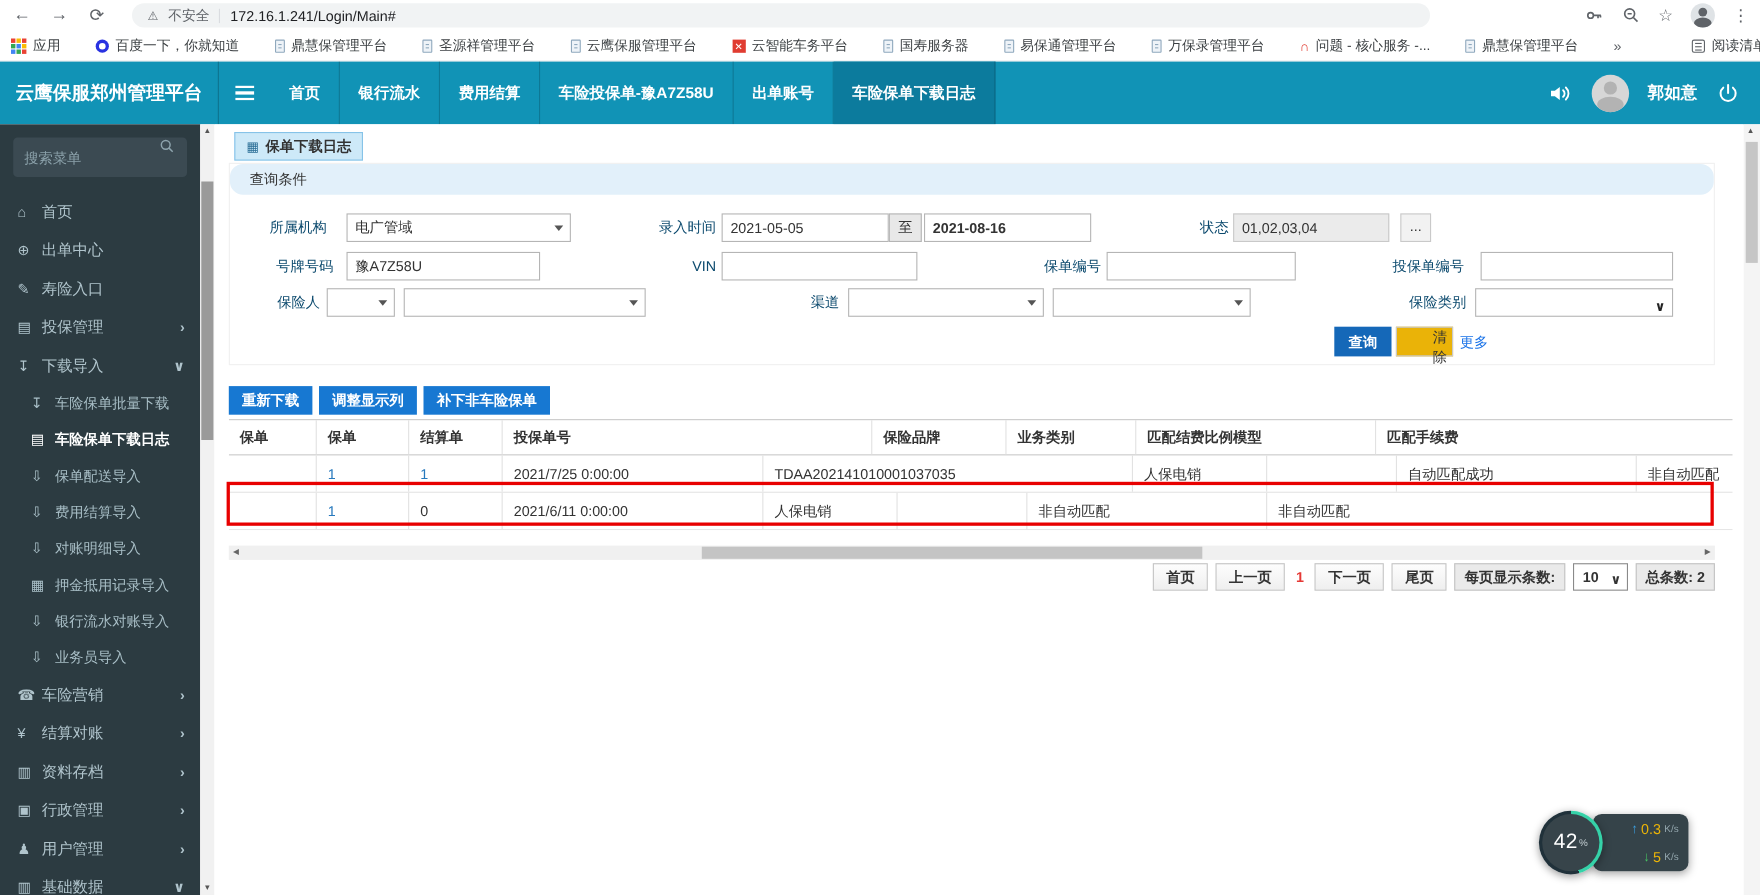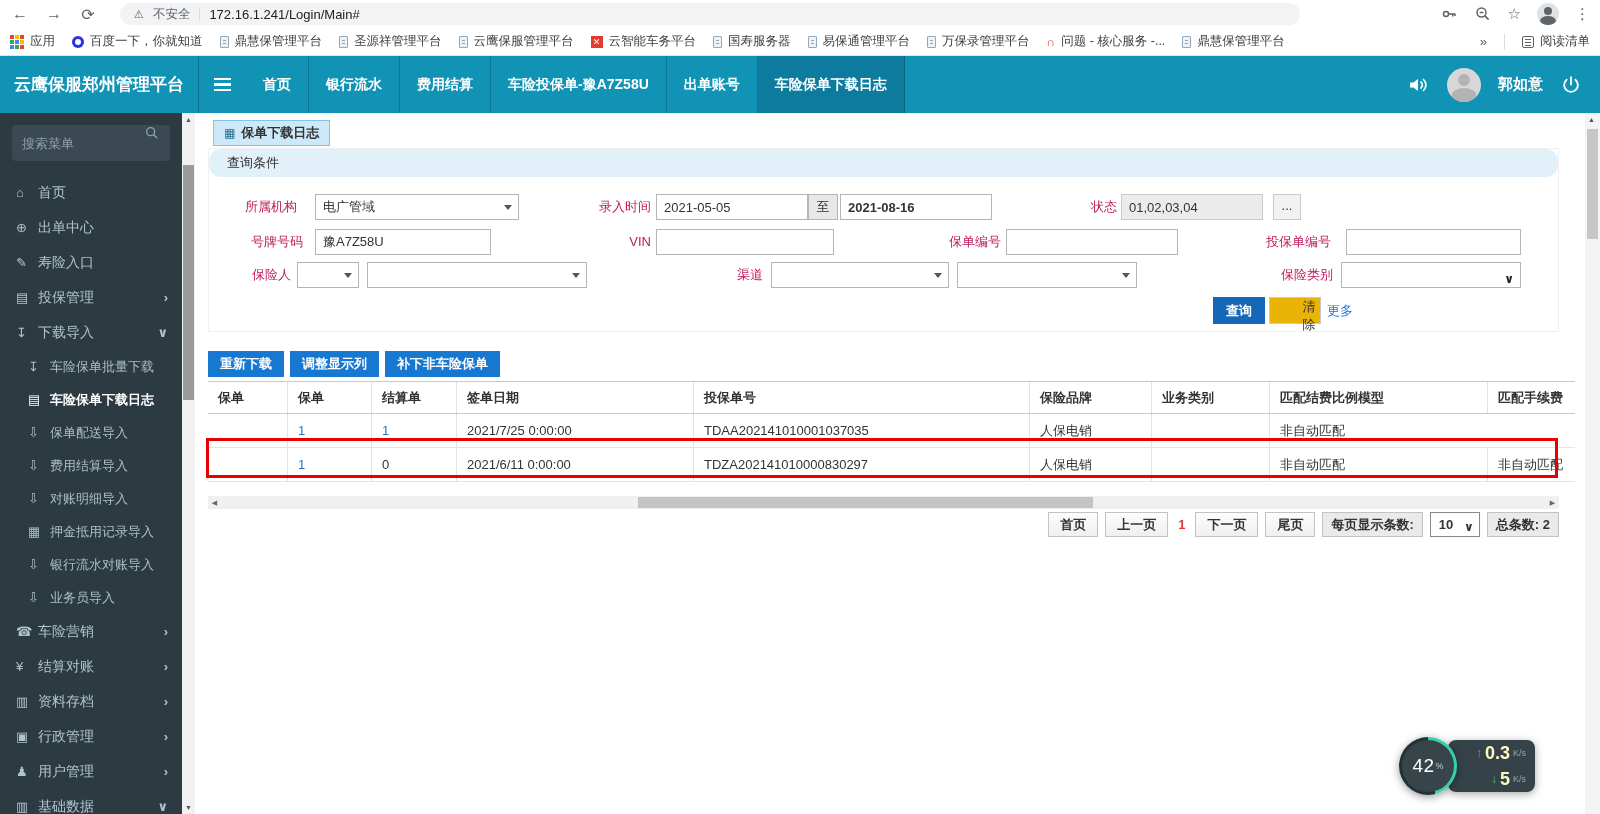--- a/index.html
+++ b/index.html
@@ -15,21 +15,21 @@
   .notsec { color:#5f6368; font-size:12.5px; }
   .pill-div { width:1px; height:13px; background:#dadce0; }
   .url-text { color:#202124; font-size:13px; }
   .chrome-right { display:flex; align-items:center; gap:16px; margin-left:auto; }
   .star-ic { font-size:15px; color:#5f6368; }
   .dots-ic { font-size:15px; color:#5f6368; }
   .chrome-avatar { width:22px; height:22px; border-radius:50%; background:#dfe3e6; position:relative; overflow:hidden; }
   .chrome-avatar::before { content:""; position:absolute; left:7px; top:4px; width:8px; height:8px; border-radius:50%; background:#5f6368; }
   .chrome-avatar::after { content:""; position:absolute; left:3px; top:13px; width:16px; height:10px; border-radius:50%; background:#5f6368; }
 
-  .bookmarks-bar { position:absolute; left:0; top:28px; width:1600px; height:28px; background:#fff; border-bottom:1px solid #e4e7ea; display:flex; align-items:center; padding:0 10px; gap:17px; font-size:12.5px; color:#3c4043; }
+  .bookmarks-bar { position:absolute; left:0; top:28px; width:1600px; height:28px; background:#fff; border-bottom:1px solid #e4e7ea; display:flex; align-items:center; padding:0 10px; gap:32px; font-size:12.5px; color:#3c4043; }
   .bm { display:flex; align-items:center; gap:6px; cursor:pointer; white-space:nowrap; }
   .apps-grid { display:grid; grid-template-columns:repeat(3,4px); grid-auto-rows:4px; gap:1px; }
   .apps-grid i { display:block; }
   .fav-page { width:9px; height:12px; background:#eef3f8; border:1px solid #8fa8bd; border-radius:1px; position:relative; }
   .fav-page::after { content:""; position:absolute; left:2px; right:2px; top:3px; height:1px; background:#8fa8bd; box-shadow:0 3px 0 #8fa8bd; }
   .fav-baidu { width:12px; height:12px; border-radius:50%; background:#2932e1; position:relative; }
   .fav-baidu::after { content:""; position:absolute; left:3px; top:3px; width:6px; height:6px; border-radius:50%; background:#fff; }
   .fav-redx { width:12px; height:12px; background:#e03c31; color:#fff; font-size:9px; line-height:12px; text-align:center; font-weight:bold; }
   .fav-redarc { color:#e03c31; font-size:12px; font-weight:bold; line-height:12px; }
   .bm-overflow { margin-left:auto; color:#5f6368; font-size:13px; }
@@ -66,21 +66,21 @@
   .pg-scroll { position:absolute; left:1585px; top:113px; width:15px; height:701px; background:#f4f4f4; }
   .pg-scroll .thumb { position:absolute; left:2px; width:11px; top:16px; height:110px; background:#c6c6c6; }
 
   
   .main { position:absolute; left:195px; top:113px; width:1390px; height:701px; background:#fff; }
   .chip { position:absolute; left:18px; top:7px; height:26px; display:flex; align-items:center; gap:6px; padding:0 10px; background:#cde9f8; border:1px solid #86c3e8; font-size:13px; font-weight:bold; color:#333; }
   .chip .gi { color:#2a6e96; font-size:12px; }
 
   .qpanel { position:absolute; left:13px; top:35px; width:1351px; height:184px; background:#fff; border:1px solid #f0f0f0; }
   .qhead { height:28px; background:#e2f0fa; display:flex; align-items:center; padding-left:18px; font-size:13px; color:#333;border-radius:12px; }
-  .flabel { position:absolute; height:26px; line-height:26px; font-size:13px; color:#be185d; text-align:right; }
+  .flabel { position:absolute; height:26px; line-height:26px; font-size:13px; color:#0c4a6e; text-align:right; }
   .tin { position:absolute; height:26px; border:1px solid #b5b5b5; background:#fff; font-size:13px; color:#333; padding:0 7px; font-family:inherit; }
   .tin.gray { background:#ebebeb; border-color:#c9c9c9; }
   .sel { position:absolute; height:26px; border:1px solid #b5b5b5; background:#fff; font-size:13px; color:#333; padding:0 20px 0 7px; line-height:24px; cursor:pointer; }
   .sel .car { position:absolute; right:6px; top:10px; width:0; height:0; border-left:4px solid transparent; border-right:4px solid transparent; border-top:5px solid #555; }
   .sel .carv { position:absolute; right:6px; top:4px; font-size:12px; font-weight:bold; color:#222; }
   .sepbox { position:absolute; height:26px; width:30px; background:#e8e8e8; border:1px solid #b5b5b5; text-align:center; line-height:24px; font-size:13px; }
   .dotsbtn { position:absolute; height:26px; width:28px; background:#f2f2f2; border:1px solid #c9c9c9; text-align:center; line-height:22px; font-size:13px; cursor:pointer; }
   .btn-query { position:absolute; height:27px; width:52px; background:#1568b8; color:#fff; border:none; font-size:13px; font-weight:bold; cursor:pointer; }
   .btn-clear { position:absolute; height:27px; width:52px; background:#eab308; color:#333; border:1px solid #c9c9c9; font-size:13px; cursor:pointer;padding-left:28px; }
   .lnk-more { position:absolute; height:27px; line-height:27px; color:#1a73e8; font-size:13px; cursor:pointer; }
@@ -108,21 +108,21 @@
   .pg-cur { color:#e53935; font-weight:bold; font-size:13px; margin:0 3px; }
   .pg-lab { height:25px; line-height:23px; padding:0 8px; background:#eaeaea; border:1px solid #c3c3c3; font-size:13px; font-weight:bold; }
   .pg-sel { position:relative; height:25px; width:50px; border:1px solid #8a8a8a; background:#fff; font-size:13px; font-weight:bold; line-height:23px; padding-left:8px; cursor:pointer; }
   .pg-sel .carv { position:absolute; right:5px; top:3px; font-weight:bold; font-size:12px; }
 
   
   .net-panel { position:absolute; left:1448px; top:740px; width:87px; height:52px; background:rgba(45,59,66,0.96); border-radius:8px; box-shadow:0 2px 8px rgba(0,0,0,0.35); z-index:5; }
   .net-row { height:26px; display:flex; align-items:center; justify-content:flex-end; gap:3px; padding:0 9px; }
   .net-up-ar { color:#3b9fe0; font-size:12px; font-weight:bold; }
   .net-dn-ar { color:#47c162; font-size:12px; font-weight:bold; }
-  .net-val { color:#fef9c3; font-size:18px; font-weight:bold; }
+  .net-val { color:#eab308; font-size:13px; font-weight:normal; }
   .net-unit { color:#93a6ad; font-size:9px; }
   .net-circle { position:absolute; left:1399px; top:737px; width:58px; height:58px; border-radius:50%; background:conic-gradient(#35d2a8 0deg 165deg, #20313a 165deg 360deg); z-index:6; box-shadow:0 2px 8px rgba(0,0,0,0.4); }
   .net-circle .inner { position:absolute; inset:3px; border-radius:50%; background:#37444a; display:flex; align-items:center; justify-content:center; color:#fff; }
   .net-pct { font-size:19px; font-weight:300; letter-spacing:0.5px; }
   .net-pct-sym { font-size:9px; color:#c2cdd1; margin-left:1px; }
 
   svg { display:block; }
 </style>
 </head>
 <body>
@@ -414,43 +414,42 @@
       <button class="tbtn">重新下载</button>
       <button class="tbtn">调整显示列</button>
       <button class="tbtn">补下非车险保单</button>
     </div>
 
     <div class="tblwrap">
       <div class="trow head">
         <span class="tc c1">保单</span>
         <span class="tc c2">保单</span>
         <span class="tc c3">结算单</span>
-        <span class="tc c4">签单日期</span>
         <span class="tc c5">投保单号</span>
         <span class="tc c6">保险品牌</span>
         <span class="tc c7">业务类别</span>
         <span class="tc c8">匹配结费比例模型</span>
         <span class="tc c9">匹配手续费</span>
       </div>
       <div class="trow body">
         <span class="tc c1"></span>
         <span class="tc c2 link">1</span>
         <span class="tc c3 link">1</span>
         <span class="tc c4">2021/7/25 0:00:00</span>
         <span class="tc c5">TDAA202141010001037035</span>
         <span class="tc c6">人保电销</span>
         <span class="tc c7"></span>
+        <span class="tc c8">自动匹配成功</span>
         <span class="tc c9">非自动匹配</span>
       </div>
       <div class="trow body">
         <span class="tc c1"></span>
         <span class="tc c2 link">1</span>
         <span class="tc c3">0</span>
         <span class="tc c4">2021/6/11 0:00:00</span>
-        <span class="tc c5">TDZA202141010000830297</span>
         <span class="tc c6">人保电销</span>
         <span class="tc c7"></span>
         <span class="tc c8">非自动匹配</span>
         <span class="tc c9">非自动匹配</span>
       </div>
     </div>
     <div class="hilite"></div>
 
     <div class="hscroll">
       <span class="hs-ar" style="left:0">◀</span>

